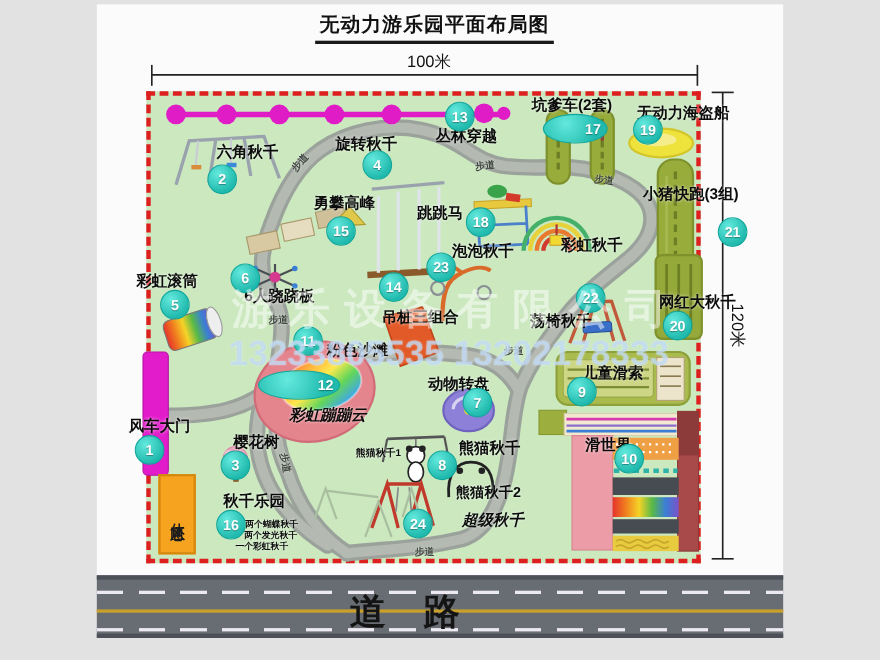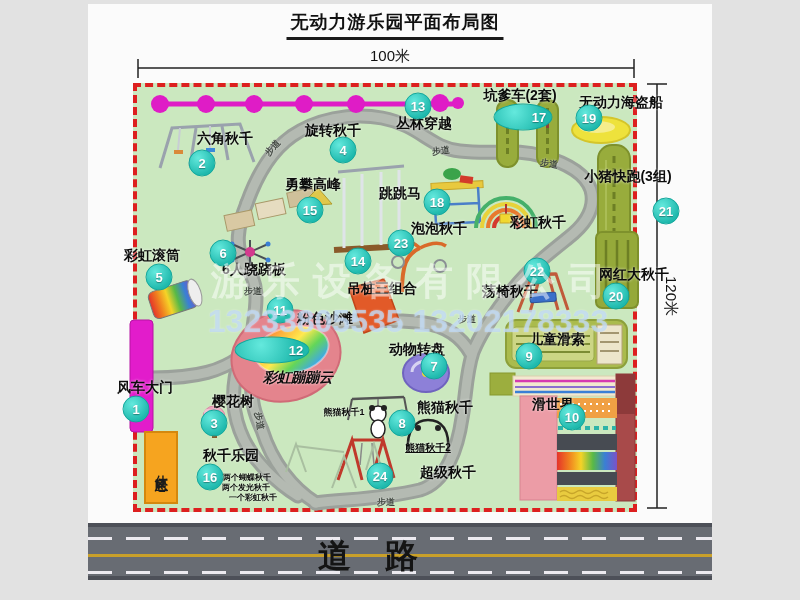--- a/index.html
+++ b/index.html
@@ -323,27 +323,27 @@
     <div class="attr-label" style="left: 382px; top: 289px;">吊桩三组合</div>
     <div class="attr-label" style="left: 313px; top: 185px;">勇攀高峰</div>
     <div class="attr-label" style="left: 231px; top: 456px;">秋千乐园</div>
     <div class="attr-label" style="left: 520px; top: 96px;">坑爹车(2套)</div>
     <div class="attr-label" style="left: 400px; top: 194px;">跳跳马</div>
     <div class="attr-label" style="left: 621px; top: 103px;">无动力海盗船</div>
     <div class="attr-label" style="left: 618px; top: 275px; margin-left: 16px;">网红大秋千</div>
     <div class="attr-label" style="left: 628px; top: 177px; text-align: right;">小猪快跑(3组)</div>
     <div class="attr-label" style="left: 510px; top: 292px;">荡椅秋千</div>
     <div class="attr-label" style="left: 439px; top: 229px;">泡泡秋千</div>
-    <div class="attr-label" style="left: 448px; top: 473px;">超级秋千</div>
+    <div class="attr-label" style="left: 448px; top: 473px; font-style: italic;">超级秋千</div>
     <div class="attr-label" style="left: 538px; top: 223px; font-size: 14px;">彩虹秋千</div>
     <div class="attr-label" style="left: 344px; top: 412px; font-size: 9px;">熊猫秋千1</div>
-    <div class="attr-label" style="left: 428px; top: 448px; font-size: 10px; text-decoration: underline;">熊猫秋千2</div>
+    <div class="attr-label" style="left: 444px; top: 448px; font-size: 13px;">熊猫秋千2</div>
     <div class="attr-label" style="left: 247px; top: 477px; font-size: 8px;">两个蝴蝶秋千</div>
     <div class="attr-label" style="left: 246px; top: 487px; font-size: 8px;">两个发光秋千</div>
-    <div class="attr-label" style="left: 253px; top: 497px; font-size: 8px;">一个彩虹秋千</div>
+    <div class="attr-label" style="left: 238px; top: 497px; font-size: 8px;">一个彩虹秋千</div>
     <div class="path-label" style="left: 273px; top: 148px; transform: translate(-50%, -50%) rotate(-48deg);">步道</div>
     <div class="path-label" style="left: 441px; top: 151px; transform: translate(-50%, -50%) rotate(-6deg);">步道</div>
     <div class="path-label" style="left: 549px; top: 164px; transform: translate(-50%, -50%) rotate(8deg);">步道</div>
     <div class="path-label" style="left: 253px; top: 291px;">步道</div>
     <div class="path-label" style="left: 467px; top: 319px;">步道</div>
     <div class="path-label" style="left: 259px; top: 421px; transform: translate(-50%, -50%) rotate(80deg);">步道</div>
     <div class="path-label" style="left: 386px; top: 502px;">步道</div>
     <div class="badge" style="left: 136px; top: 409px;">1</div>
     <div class="badge" style="left: 202px; top: 163px;">2</div>
     <div class="badge" style="left: 214px; top: 423px;">3</div>

